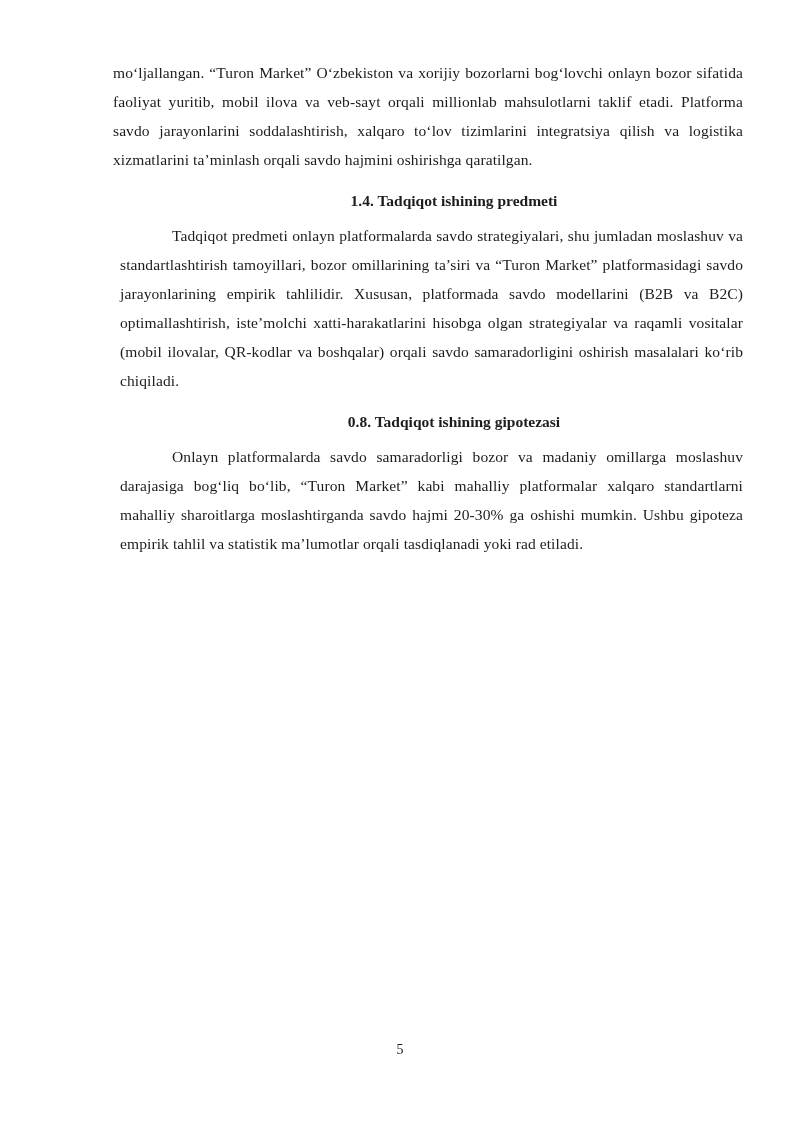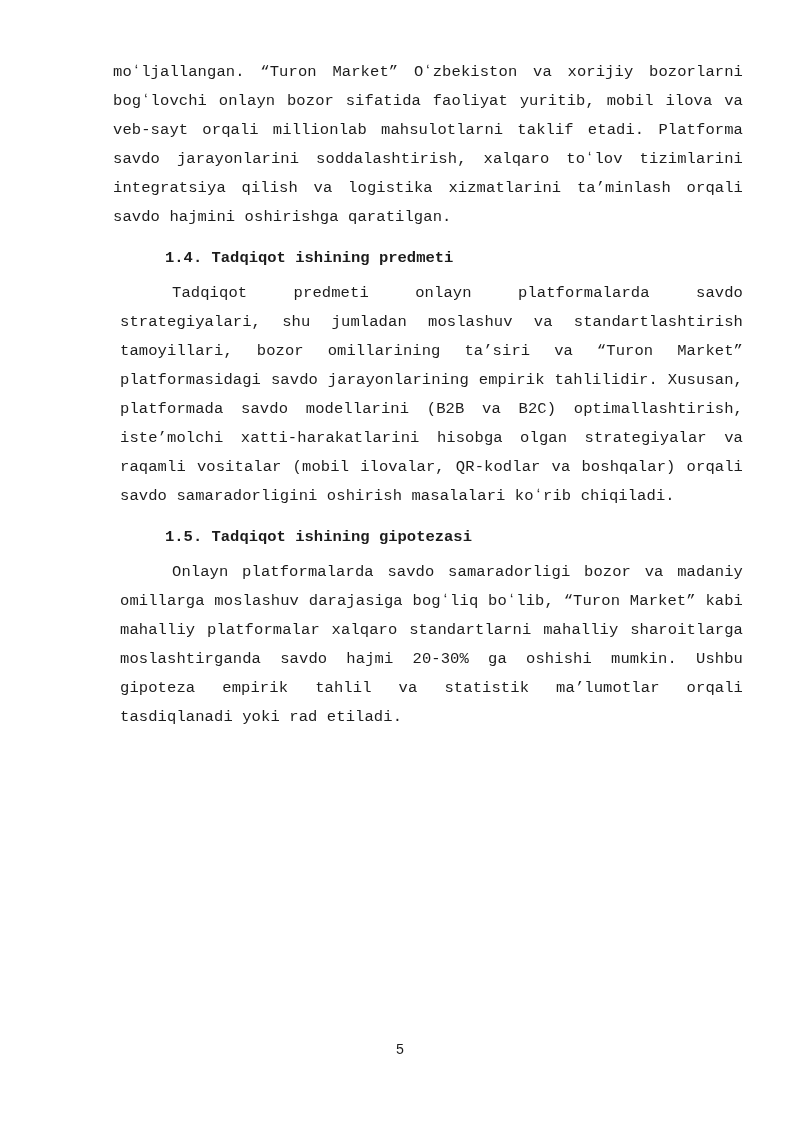--- a/index.html
+++ b/index.html
@@ -5,21 +5,21 @@
   html, body {
     margin: 0;
     padding: 0;
     background: #ffffff;
   }
   .page {
     position: relative;
     width: 800px;
     height: 1131px;
     background: #ffffff;
-    font-family: Liberation Mono, monospace;
+    font-family: Liberation Serif, serif;
     color: #1c1c1c;
     overflow: hidden;
   }
   .content {
     position: absolute;
     top: 58px;
     left: 113px;
     width: 630px;
   }
   p.body-text {
@@ -32,38 +32,38 @@
   p.first-line-indent {
     text-indent: 52px;
     margin-left: 7px;
   }
   h2.section-heading {
     margin: 12px 0 6px 0;
     font-size: 15.5px;
     line-height: 29px;
     font-weight: bold;
     text-indent: 52px;
-    text-align: left;
+    text-align: center;
   }
   .page-number {
     position: absolute;
     top: 1040px;
     left: 0;
     width: 100%;
     text-align: center;
     font-size: 14px;
     line-height: 20px;
     color: #1c1c1c;
   }
 </style>
 </head>
 <body>
 
 <div class="page">
   <div class="content">
     <p class="body-text">moʻljallangan. “Turon Market” Oʻzbekiston va xorijiy bozorlarni bogʻlovchi onlayn bozor sifatida faoliyat yuritib, mobil ilova va veb-sayt orqali millionlab mahsulotlarni taklif etadi. Platforma savdo jarayonlarini soddalashtirish, xalqaro toʻlov tizimlarini integratsiya qilish va logistika xizmatlarini ta’minlash orqali savdo hajmini oshirishga qaratilgan.</p>
     <h2 class="section-heading">1.4. Tadqiqot ishining predmeti</h2>
     <p class="body-text first-line-indent">Tadqiqot predmeti onlayn platformalarda savdo strategiyalari, shu jumladan moslashuv va standartlashtirish tamoyillari, bozor omillarining ta’siri va “Turon Market” platformasidagi savdo jarayonlarining empirik tahlilidir. Xususan, platformada savdo modellarini (B2B va B2C) optimallashtirish, iste’molchi xatti-harakatlarini hisobga olgan strategiyalar va raqamli vositalar (mobil ilovalar, QR-kodlar va boshqalar) orqali savdo samaradorligini oshirish masalalari koʻrib chiqiladi.</p>
-    <h2 class="section-heading">1.5. Tadqiqot ishining gipotezasi</h2>
+    <h2 class="section-heading">0.8. Tadqiqot ishining gipotezasi</h2>
     <p class="body-text first-line-indent">Onlayn platformalarda savdo samaradorligi bozor va madaniy omillarga moslashuv darajasiga bogʻliq boʻlib, “Turon Market” kabi mahalliy platformalar xalqaro standartlarni mahalliy sharoitlarga moslashtirganda savdo hajmi 20-30% ga oshishi mumkin. Ushbu gipoteza empirik tahlil va statistik ma’lumotlar orqali tasdiqlanadi yoki rad etiladi.</p>
   </div>
   <div class="page-number">5</div>
 </div>
 
 </body></html>

